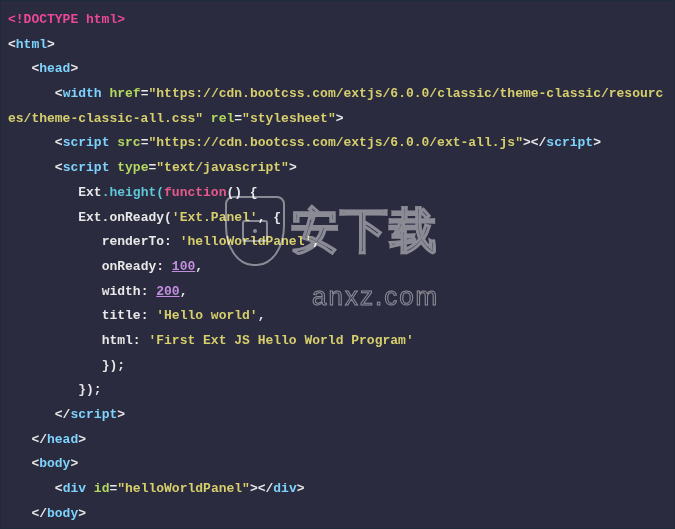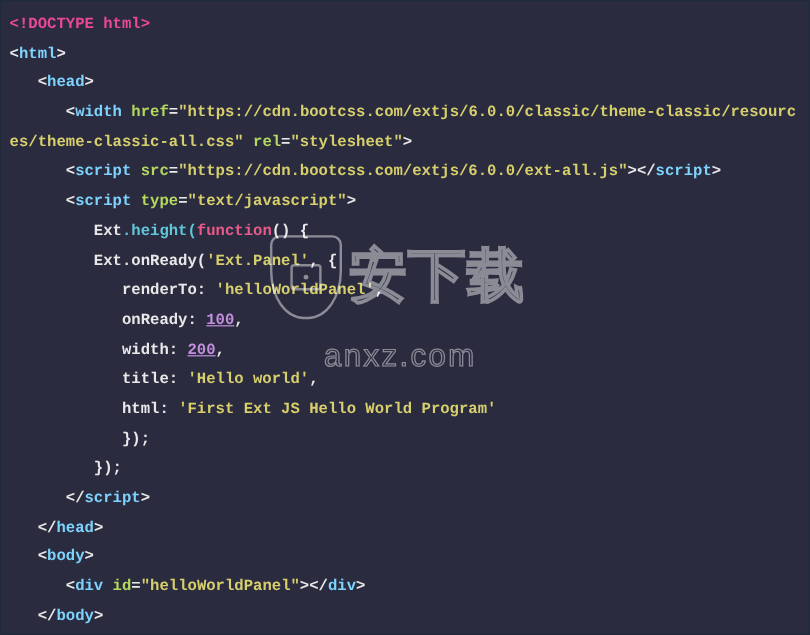--- a/index.html
+++ b/index.html
@@ -86,21 +86,21 @@
     letter-spacing: 1px;
     -webkit-text-stroke: 1.5px #fff;
     color: transparent;
   }
   .watermark .txt2 {
     font-family: "Arial", sans-serif;
     font-size: 26px;
     letter-spacing: 2px;
     -webkit-text-stroke: 1px #fff;
     color: transparent;
-    margin-left: 45px;
+    margin-left: 87px;
     margin-top: -4px;
   }
   .border {
     position: absolute;
     inset: 0;
     border: 1px solid #1f2b3a;
     pointer-events: none;
     box-sizing: border-box;
   }
 </style>

